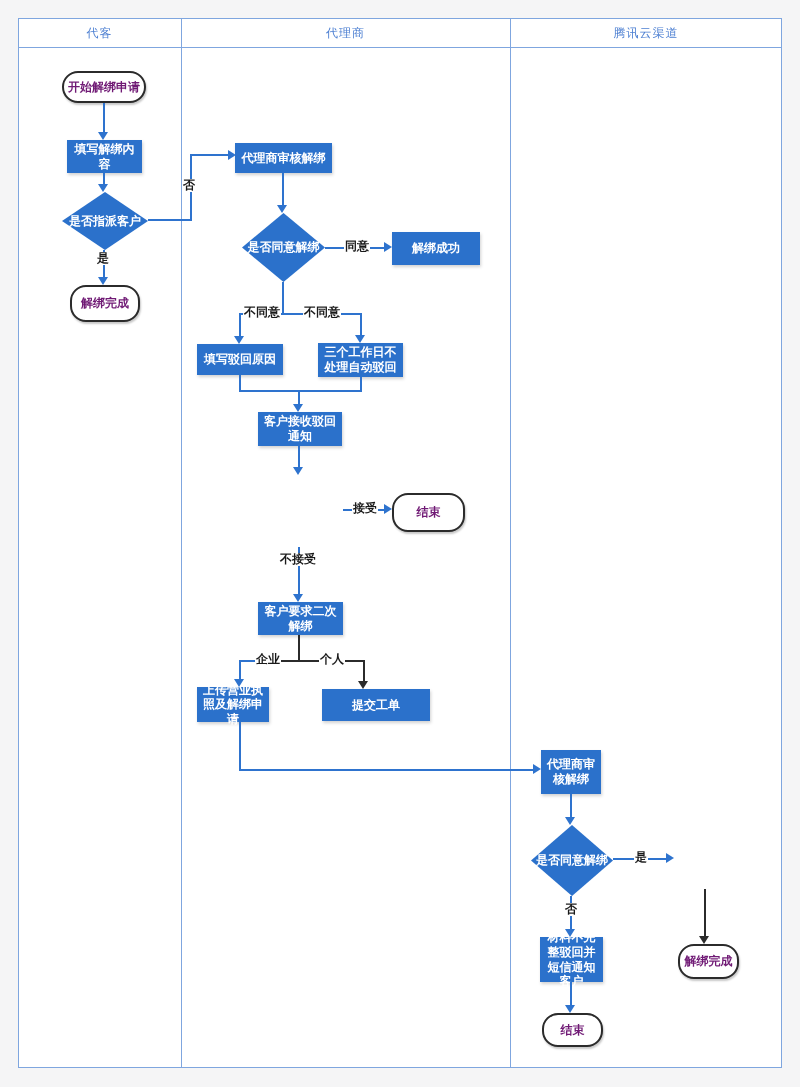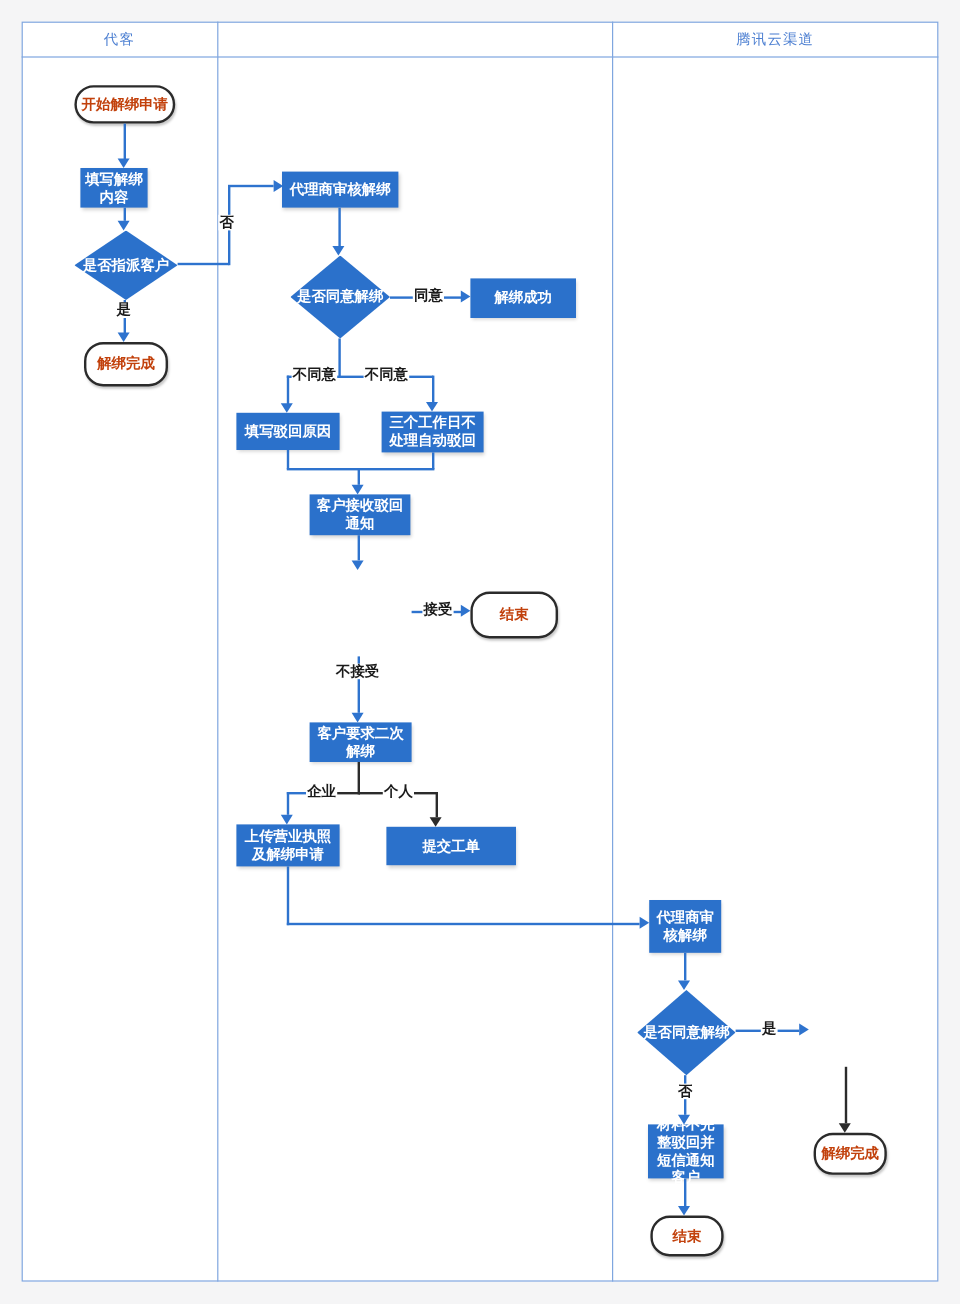--- a/index.html
+++ b/index.html
@@ -6,21 +6,21 @@
   .stage{position:relative;width:800px;height:1087px;background:#F5F5F6;overflow:hidden;
          font-family:"DejaVu Sans",sans-serif}
   .canvas{position:absolute;left:18px;top:18px;width:764px;height:1050px;background:#fff;
           border:1px solid #7FA6DF;box-sizing:border-box}
   .frame{position:absolute;background:#7FA6DF}
   .lanehead{position:absolute;height:30px;display:flex;align-items:center;justify-content:center;
             color:#4E80D2;font-size:12px;letter-spacing:1px}
   .proc{position:absolute;background:#2B71CB;color:#fff;display:flex;align-items:center;justify-content:center;
         text-align:center;font-size:12px;line-height:1.22;font-weight:600;box-sizing:border-box;
         padding:1px 2px;box-shadow:1px 2px 3px rgba(0,0,0,.18)}
-  .stadium{position:absolute;background:#fff;border:2px solid #2b2b2b;border-radius:16px;color:#c2410c;
+  .stadium{position:absolute;background:#fff;border:2px solid #2b2b2b;border-radius:16px;color:#701a75;
            display:flex;align-items:center;justify-content:center;text-align:center;font-size:12px;
            font-weight:700;box-sizing:border-box;box-shadow:1px 2px 2px rgba(0,0,0,.22)}
   .diamond{position:absolute;background:#2B71CB;color:#fff;display:flex;align-items:center;justify-content:center;
            text-align:center;font-size:12px;font-weight:600;box-sizing:border-box;
            clip-path:polygon(50% 0,100% 50%,50% 100%,0 50%);filter:drop-shadow(1px 2px 1px rgba(0,0,0,.2))}
   .seg{position:absolute;background:#2E73CE}
   .seg.k{background:#2B2B2B}
   .ad{position:absolute;width:0;height:0;border-left:5px solid transparent;border-right:5px solid transparent;
       border-top:8px solid #2E73CE}
   .ad.k{border-top-color:#2B2B2B}
@@ -31,36 +31,37 @@
 </head>
 <body>
 
 <div class="stage">
 
   <div class="canvas"></div>
   <div class="frame" style="left:18px;top:47px;width:764px;height:1px"></div>
   <div class="frame" style="left:181px;top:18px;width:1px;height:1050px"></div>
   <div class="frame" style="left:510px;top:18px;width:1px;height:1050px"></div>
   <div class="lanehead" style="left:18px;top:18px;width:163px">代客</div>
+  <div class="lanehead" style="left:181px;top:18px;width:329px">代理商</div>
   <div class="lanehead" style="left:510px;top:18px;width:272px">腾讯云渠道</div>
 
   <div class="stadium" style="left:62px;top:71px;width:84px;height:32px">开始解绑申请</div>
-  <div class="proc" style="left:67px;top:140px;width:56px;height:33px">填写解绑内容</div>
+  <div class="proc" style="left:67px;top:140px;width:75px;height:33px">填写解绑内容</div>
   <div class="diamond" style="left:62px;top:192px;width:86px;height:58px">是否指派客户</div>
   <div class="stadium" style="left:70px;top:285px;width:70px;height:37px">解绑完成</div>
 
   <div class="proc" style="left:235px;top:143px;width:97px;height:30px">代理商审核解绑</div>
   <div class="diamond" style="left:242px;top:213px;width:83px;height:69px">是否同意解绑</div>
   <div class="proc" style="left:392px;top:232px;width:88px;height:33px">解绑成功</div>
   <div class="proc" style="left:197px;top:344px;width:86px;height:31px">填写驳回原因</div>
   <div class="proc" style="left:318px;top:343px;width:85px;height:34px">三个工作日不处理自动驳回</div>
   <div class="proc" style="left:258px;top:412px;width:84px;height:34px">客户接收驳回通知</div>
   <div class="stadium" style="left:392px;top:493px;width:73px;height:39px">结束</div>
   <div class="proc" style="left:258px;top:602px;width:85px;height:33px">客户要求二次解绑</div>
-  <div class="proc" style="left:197px;top:687px;width:86px;height:35px">上传营业执照及解绑申请</div>
+  <div class="proc" style="left:197px;top:687px;width:72px;height:35px">上传营业执照及解绑申请</div>
   <div class="proc" style="left:322px;top:689px;width:108px;height:32px">提交工单</div>
 
   <div class="proc" style="left:541px;top:750px;width:60px;height:44px">代理商审核解绑</div>
   <div class="diamond" style="left:531px;top:825px;width:82px;height:71px">是否同意解绑</div>
   <div class="proc" style="left:540px;top:937px;width:63px;height:45px">材料不完整驳回并短信通知客户</div>
   <div class="stadium" style="left:678px;top:944px;width:61px;height:35px">解绑完成</div>
   <div class="stadium" style="left:542px;top:1013px;width:61px;height:34px">结束</div>
 
   <div class="seg" style="left:103px;top:103px;width:2px;height:30px"></div>
   <div class="ad" style="left:98px;top:132px"></div>

